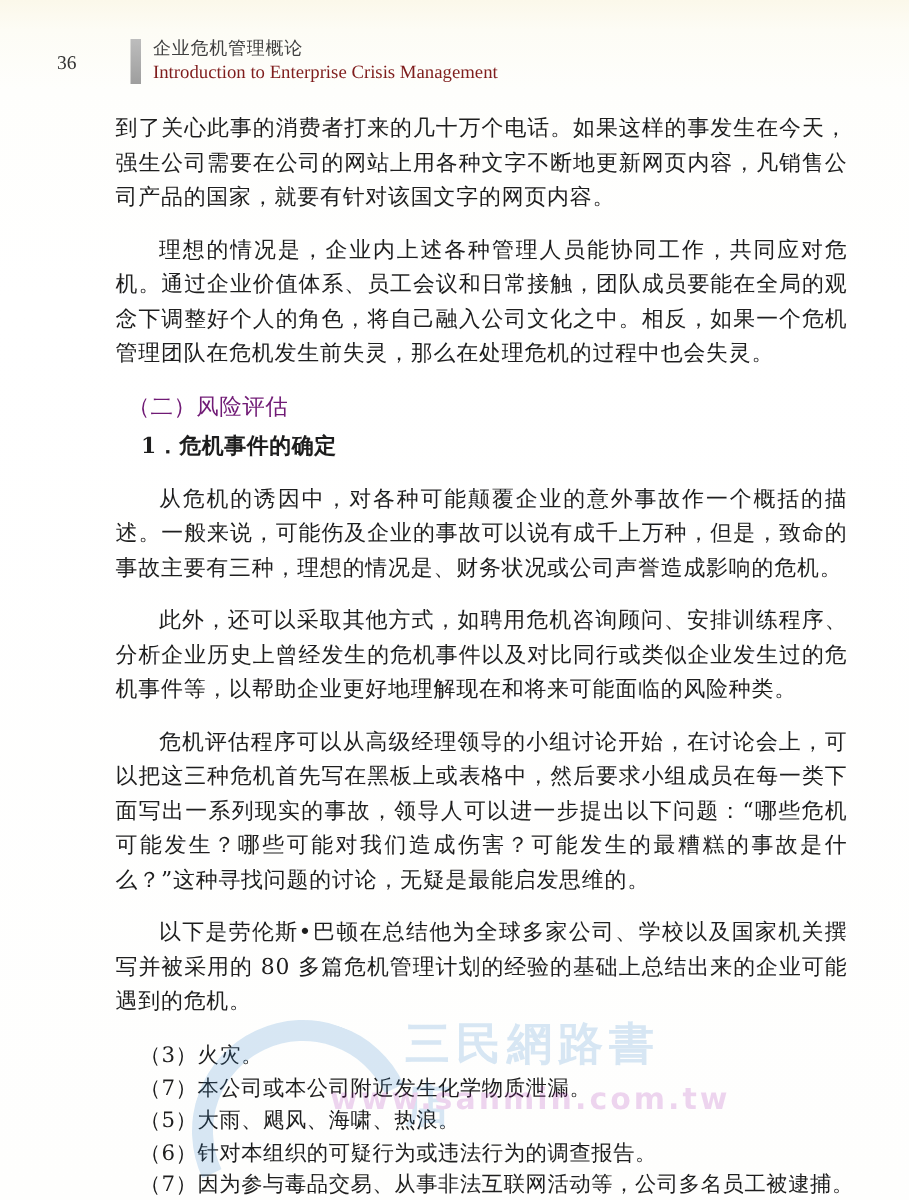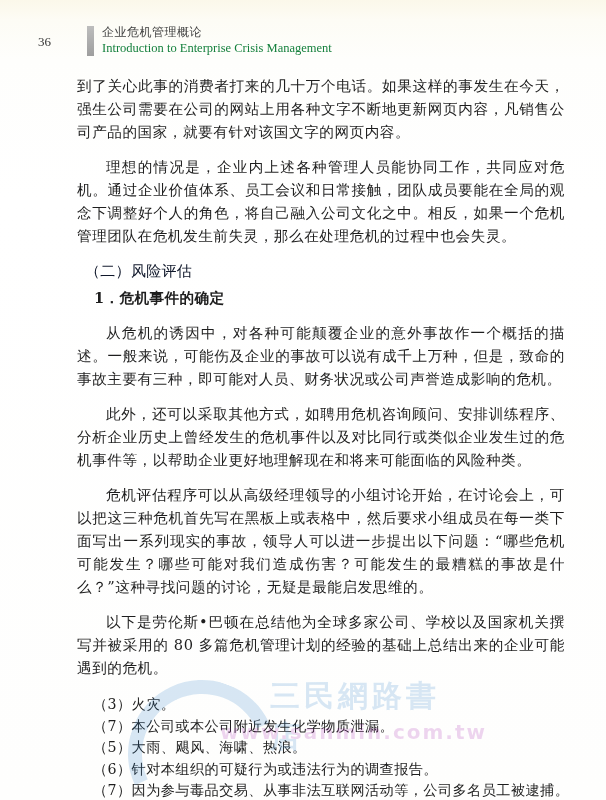--- a/index.html
+++ b/index.html
@@ -51,21 +51,21 @@
     font-size: 12px;
     color: #404040;
     letter-spacing: 0.5px;
   }
   .header-title-en {
     position: absolute;
     left: 102px;
     top: 41px;
     font-family: "Liberation Serif", serif;
     font-size: 12.5px;
-    color: #15803d;
+    color: #7f1d1d;
   }
   
   .body {
     position: absolute;
     left: 65px;
     top: 62px;
     width: 512px;
     font-size: 14.6px;
     line-height: 23px;
     color: #1e1e1e;
@@ -78,21 +78,21 @@
   }
   .indent {
     text-indent: 29px;
   }
   .section-heading {
     margin: 6px 0 3px 0;
     padding-left: 20px;
     font-family: "DejaVu Sans", "Liberation Sans", sans-serif;
     font-size: 15px;
     line-height: 24px;
-    color: #0f172a;
+    color: #701a75;
     letter-spacing: 0.3px;
   }
   .sub-heading {
     margin: 1px;
     padding-left: 28px;
     font-weight: bold;
     font-size: 14.6px;
     line-height: 23px;
     letter-spacing: 0.4px;
   }
@@ -170,21 +170,21 @@
     <span class="header-title-en">Introduction to Enterprise Crisis Management</span>
   </div>
 
   <div class="body">
     <p class="para">到了关心此事的消费者打来的几十万个电话。如果这样的事发生在今天，强生公司需要在公司的网站上用各种文字不断地更新网页内容，凡销售公司产品的国家，就要有针对该国文字的网页内容。</p>
     <p class="para indent">理想的情况是，企业内上述各种管理人员能协同工作，共同应对危机。通过企业价值体系、员工会议和日常接触，团队成员要能在全局的观念下调整好个人的角色，将自己融入公司文化之中。相反，如果一个危机管理团队在危机发生前失灵，那么在处理危机的过程中也会失灵。</p>
 
     <div class="section-heading">（二）风险评估</div>
     <div class="sub-heading">1．危机事件的确定</div>
 
-    <p class="para indent">从危机的诱因中，对各种可能颠覆企业的意外事故作一个概括的描述。一般来说，可能伤及企业的事故可以说有成千上万种，但是，致命的事故主要有三种，即可能对人员、财务状况或公司声誉造成影响的危机。</p>
+    <p class="para indent">从危机的诱因中，对各种可能颠覆企业的意外事故作一个概括的描述。一般来说，可能伤及企业的事故可以说有成千上万种，但是，致命的事故主要有三种，理想的情况是、财务状况或公司声誉造成影响的危机。</p>
     <p class="para indent">此外，还可以采取其他方式，如聘用危机咨询顾问、安排训练程序、分析企业历史上曾经发生的危机事件以及对比同行或类似企业发生过的危机事件等，以帮助企业更好地理解现在和将来可能面临的风险种类。</p>
     <p class="para indent">危机评估程序可以从高级经理领导的小组讨论开始，在讨论会上，可以把这三种危机首先写在黑板上或表格中，然后要求小组成员在每一类下面写出一系列现实的事故，领导人可以进一步提出以下问题：“哪些危机可能发生？哪些可能对我们造成伤害？可能发生的最糟糕的事故是什么？”这种寻找问题的讨论，无疑是最能启发思维的。</p>
     <p class="para indent">以下是劳伦斯•巴顿在总结他为全球多家公司、学校以及国家机关撰写并被采用的 80 多篇危机管理计划的经验的基础上总结出来的企业可能遇到的危机。</p>
 
     <div class="gap-small"></div>
 
     <ul class="list">
       <li class="list-item">（3）火灾。</li>
       <li class="list-item">（7）本公司或本公司附近发生化学物质泄漏。</li>
       <li class="list-item">（5）大雨、飓风、海啸、热浪。</li>

